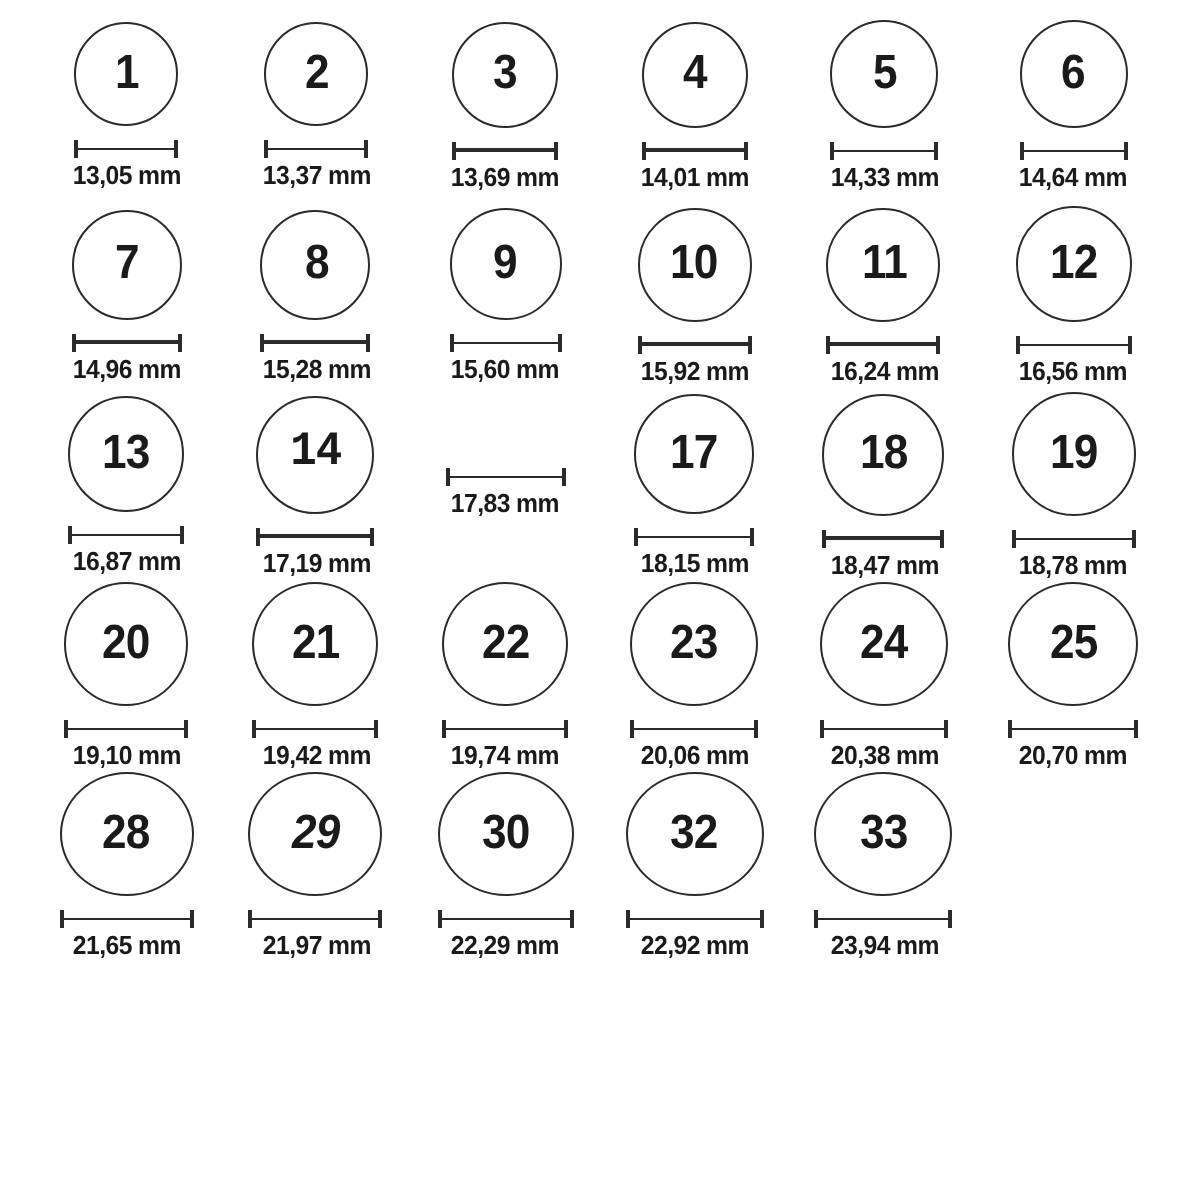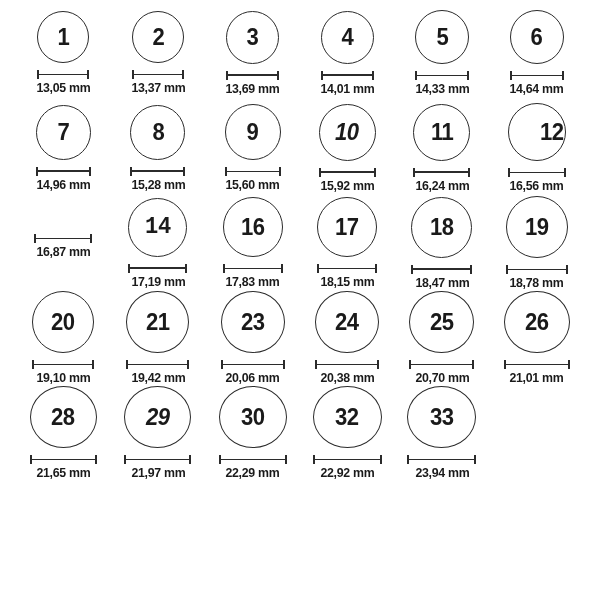--- a/index.html
+++ b/index.html
@@ -178,21 +178,21 @@
     </div>
     <div class="dim-line" style="width: 56px;">
       <span class="tick"></span>
       <span class="bar"></span>
       <span class="tick"></span>
     </div>
     <div class="dim-label">15,60 mm</div>
   </div>
 
   <div class="cell">
-    <div class="circle" style="width: 57px; height: 57px; font-style: italic;">
+    <div class="circle" style="width: 57px; height: 57px;">
       <span class="ring-number">10</span>
     </div>
     <div class="dim-line" style="width: 57px;">
       <span class="tick"></span>
       <span class="bar"></span>
       <span class="tick"></span>
     </div>
     <div class="dim-label">15,92 mm</div>
   </div>
 
@@ -202,32 +202,35 @@
     </div>
     <div class="dim-line" style="width: 57px;">
       <span class="tick"></span>
       <span class="bar"></span>
       <span class="tick"></span>
     </div>
     <div class="dim-label">16,24 mm</div>
   </div>
 
   <div class="cell">
-    <div class="circle" style="width: 58px; height: 58px; justify-content: flex-end;">
+    <div class="circle" style="width: 58px; height: 58px;">
       <span class="ring-number">12</span>
     </div>
     <div class="dim-line" style="width: 58px;">
       <span class="tick"></span>
       <span class="bar"></span>
       <span class="tick"></span>
     </div>
     <div class="dim-label">16,56 mm</div>
   </div>
 
   <div class="cell">
+    <div class="circle" style="width: 58px; height: 58px;">
+      <span class="ring-number">13</span>
+    </div>
     <div class="dim-line" style="width: 58px;">
       <span class="tick"></span>
       <span class="bar"></span>
       <span class="tick"></span>
     </div>
     <div class="dim-label">16,87 mm</div>
   </div>
 
   <div class="cell">
     <div class="circle" style="width: 59px; height: 59px; font-family: Liberation Mono, monospace;">
@@ -236,23 +239,20 @@
     <div class="dim-line" style="width: 59px;">
       <span class="tick"></span>
       <span class="bar"></span>
       <span class="tick"></span>
     </div>
     <div class="dim-label">17,19 mm</div>
   </div>
 
 
   <div class="cell">
-    <div class="circle" style="width: 60px; height: 60px;">
-      <span class="ring-number">16</span>
-    </div>
     <div class="dim-line" style="width: 60px;">
       <span class="tick"></span>
       <span class="bar"></span>
       <span class="tick"></span>
     </div>
     <div class="dim-label">17,83 mm</div>
   </div>
 
   <div class="cell">
     <div class="circle" style="width: 60px; height: 60px;">
@@ -307,20 +307,31 @@
       <span class="ring-number">21</span>
     </div>
     <div class="dim-line" style="width: 63px;">
       <span class="tick"></span>
       <span class="bar"></span>
       <span class="tick"></span>
     </div>
     <div class="dim-label">19,42 mm</div>
   </div>
 
+  <div class="cell">
+    <div class="circle" style="width: 63px; height: 63px;">
+      <span class="ring-number">22</span>
+    </div>
+    <div class="dim-line" style="width: 63px;">
+      <span class="tick"></span>
+      <span class="bar"></span>
+      <span class="tick"></span>
+    </div>
+    <div class="dim-label">19,74 mm</div>
+  </div>
 
   <div class="cell">
     <div class="circle" style="width: 64px; height: 64px;">
       <span class="ring-number">23</span>
     </div>
     <div class="dim-line" style="width: 64px;">
       <span class="tick"></span>
       <span class="bar"></span>
       <span class="tick"></span>
     </div>
@@ -344,31 +355,20 @@
       <span class="ring-number">25</span>
     </div>
     <div class="dim-line" style="width: 65px;">
       <span class="tick"></span>
       <span class="bar"></span>
       <span class="tick"></span>
     </div>
     <div class="dim-label">20,70 mm</div>
   </div>
 
-  <div class="cell">
-    <div class="circle" style="width: 66px; height: 66px;">
-      <span class="ring-number">26</span>
-    </div>
-    <div class="dim-line" style="width: 66px;">
-      <span class="tick"></span>
-      <span class="bar"></span>
-      <span class="tick"></span>
-    </div>
-    <div class="dim-label">21,01 mm</div>
-  </div>
 
 
   <div class="cell">
     <div class="circle" style="width: 67px; height: 67px;">
       <span class="ring-number">28</span>
     </div>
     <div class="dim-line" style="width: 67px;">
       <span class="tick"></span>
       <span class="bar"></span>
       <span class="tick"></span>

